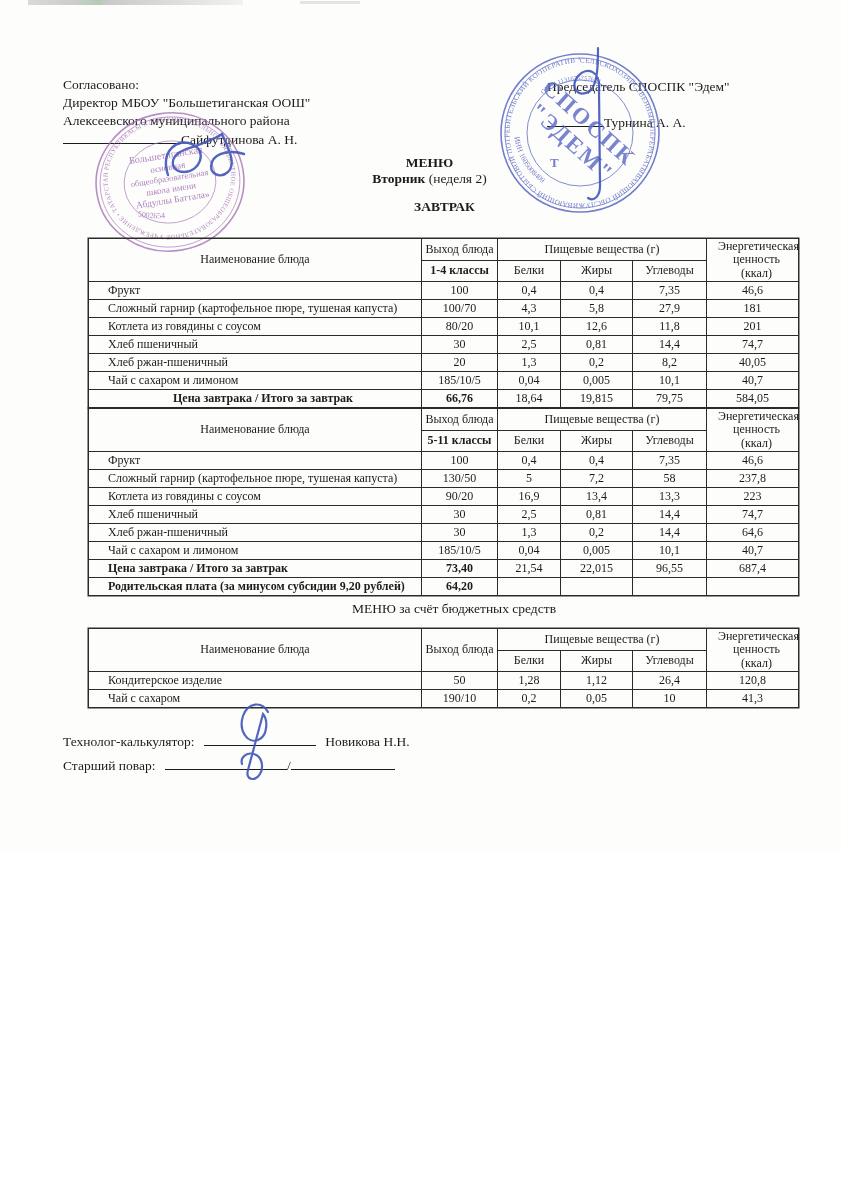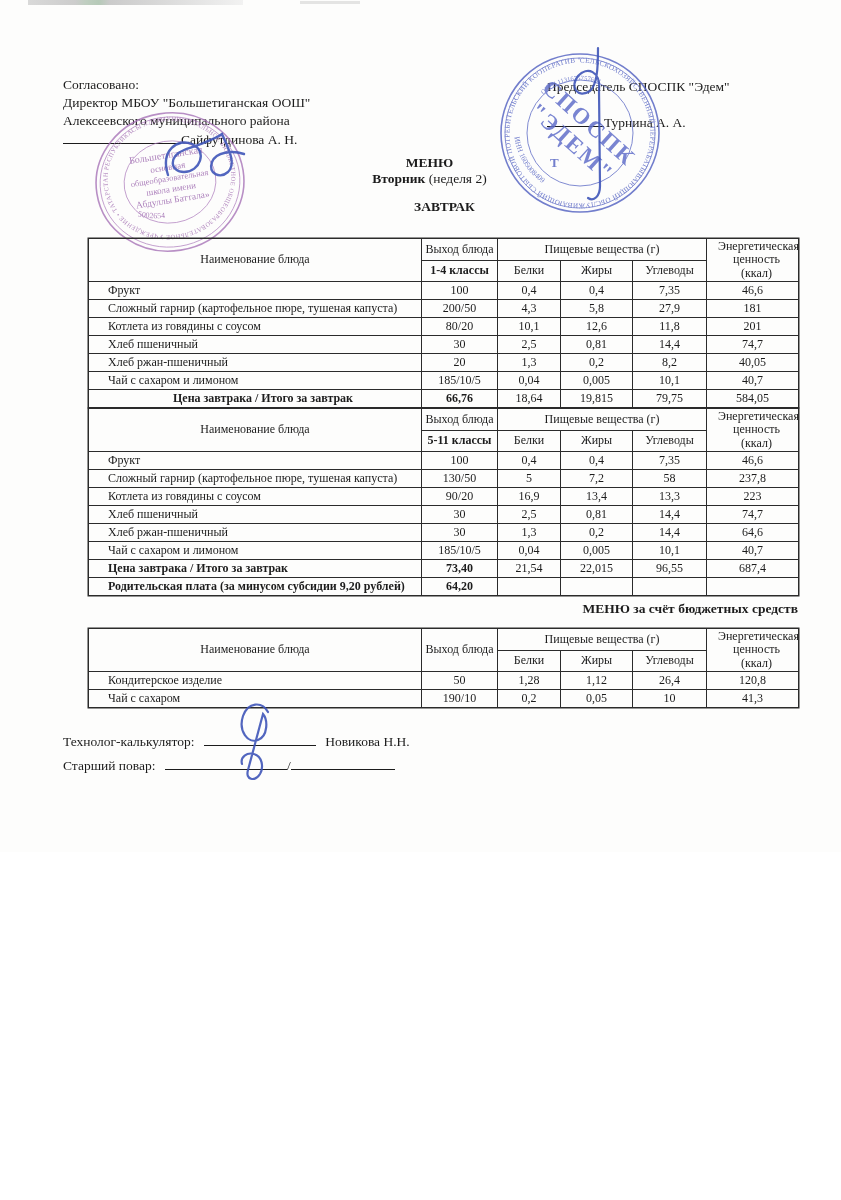--- a/index.html
+++ b/index.html
@@ -17,21 +17,21 @@
     left:28px;top:0;width:215px;height:5px;
     background:linear-gradient(90deg,#c6c6c6 0%,#b2b2b2 22%,#9eb5a0 27%,#8fae93 33%,#b0b0b0 38%,#c2c2c2 58%,#d8d8d8 80%,#ececec 100%);
     opacity:.65;
   }
   .scan-dash{left:300px;top:1px;width:60px;height:3px;background:#d9d9d9;opacity:.7;}
   .approve{font-size:13.5px;line-height:18px;}
   .uline{display:inline-block;border-bottom:1px solid #1c1c1c;height:13px;vertical-align:baseline;}
   .title-block{left:9px;top:155px;width:841px;text-align:center;font-size:13.5px;}
   .b{font-weight:bold;}
   .title-block .meal{margin-top:12px;margin-left:30px;}
-  .budget-title{left:88px;top:601px;width:710px;text-align:right;font-weight:bold;font-size:13.5px;}
+  .budget-title{left:99px;top:601px;width:710px;text-align:center;font-weight:normal;font-size:13.5px;}
   table.tbl{
     position:absolute;left:88px;
     border-collapse:collapse;
     width:710px;table-layout:fixed;
     font-size:12px;
     background:transparent;
   }
   table.tbl th,table.tbl td{
     border:1px solid #2b2b2b;
     padding:1px 3px;
@@ -160,21 +160,21 @@
         <tr>
           <td class="name-cell">Фрукт</td>
           <td>100</td>
           <td>0,4</td>
           <td>0,4</td>
           <td>7,35</td>
           <td>46,6</td>
         </tr>
         <tr>
           <td class="name-cell">Сложный гарнир (картофельное пюре, тушеная капуста)</td>
-          <td>200/50</td>
+          <td>100/70</td>
           <td>4,3</td>
           <td>5,8</td>
           <td>27,9</td>
           <td>181</td>
         </tr>
         <tr>
           <td class="name-cell">Котлета из говядины с соусом</td>
           <td>80/20</td>
           <td>10,1</td>
           <td>12,6</td>

